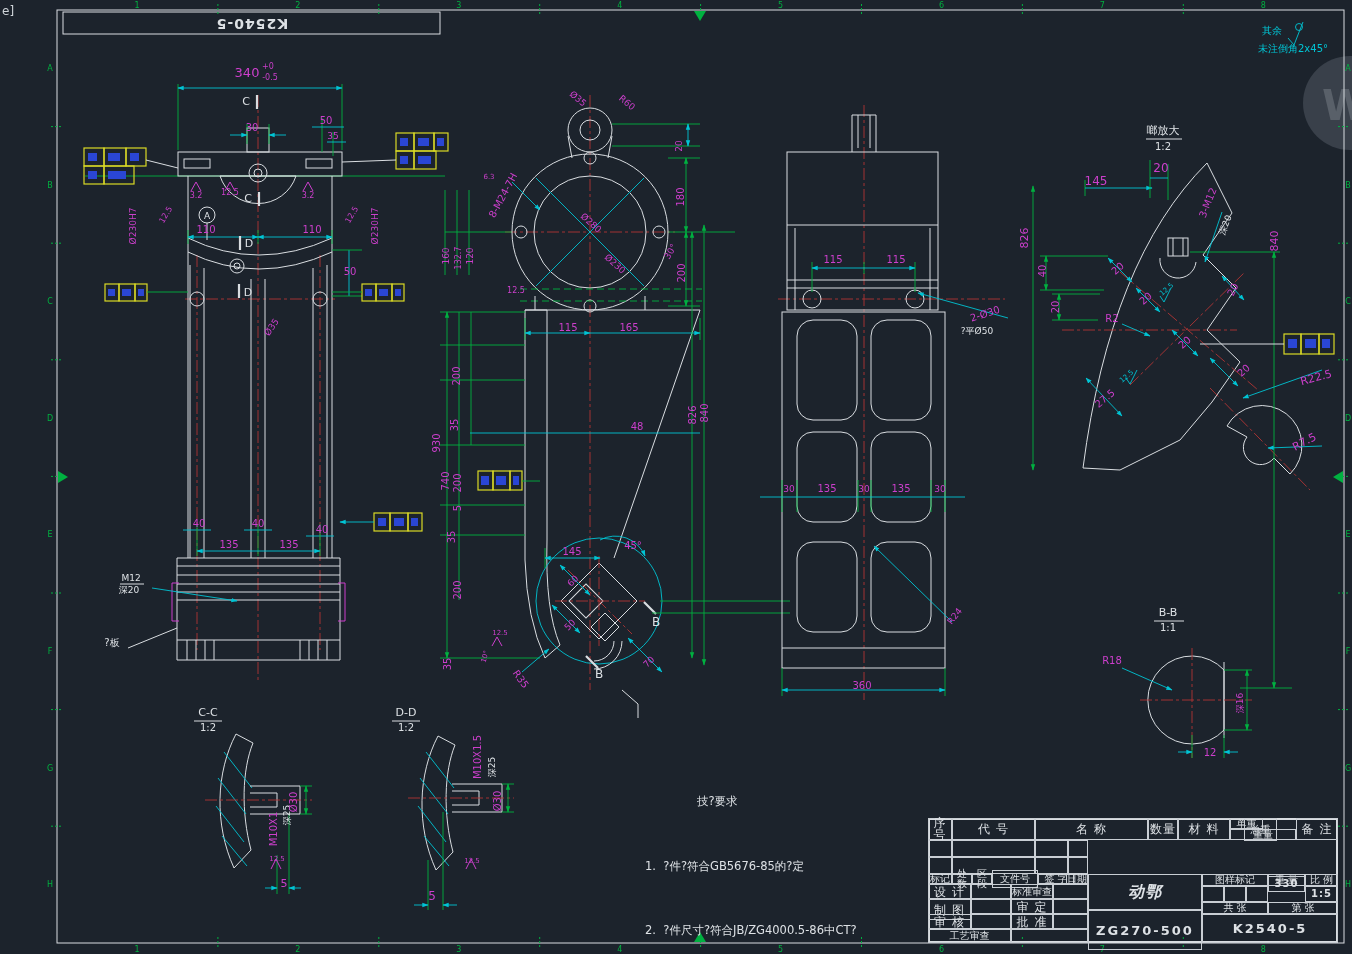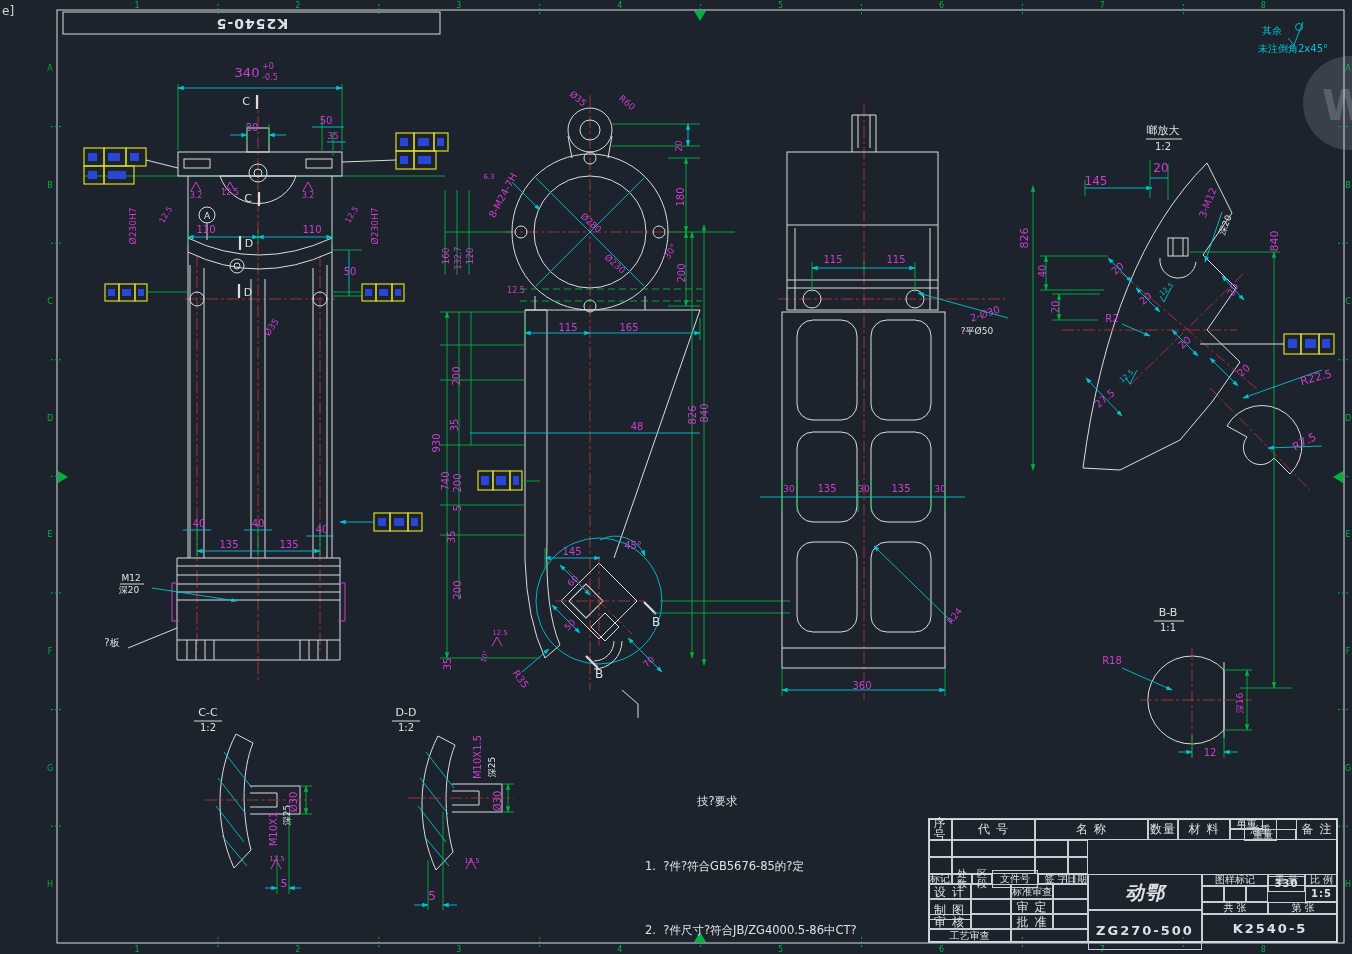--- a/index.html
+++ b/index.html
@@ -15,21 +15,21 @@
   .dy{stroke:#d9d926;stroke-width:1.2;fill:none}
   .dashg{stroke-dasharray:7 4}
   .bb{fill:#2a46d4}
   #corner-text{position:absolute;left:2px;top:4px;color:#cfd4d9;font-size:12px}
   #tech{position:absolute;left:645px;top:748px;color:#dde1e5;font-size:11.5px;line-height:21.5px;white-space:pre}
   #tech .tt{padding-left:52px}
   #tb{position:absolute;left:928px;top:818px;width:410px;height:125px;color:#dde1e5}
   .tc{position:absolute;border:1px solid #c9ced4;display:flex;align-items:center;justify-content:center;
       text-align:center;font-size:12px;line-height:1;box-sizing:border-box;letter-spacing:1px}
   .tc.big{font-size:13px;font-weight:bold;letter-spacing:2px}
-  .tc.it{font-style:italic;font-size:19px;font-weight:bold}
+  .tc.it{font-style:italic;font-size:16px;font-weight:bold}
   .tc.sm{font-size:10px;letter-spacing:0}
   .tc.val{font-size:10px;font-weight:bold}
   .tc.outer{border:2px solid #d9dde1}
 </style>
 </head>
 <body>
 
 <div id="stage">
 <div id="corner-text">e]</div>
 

